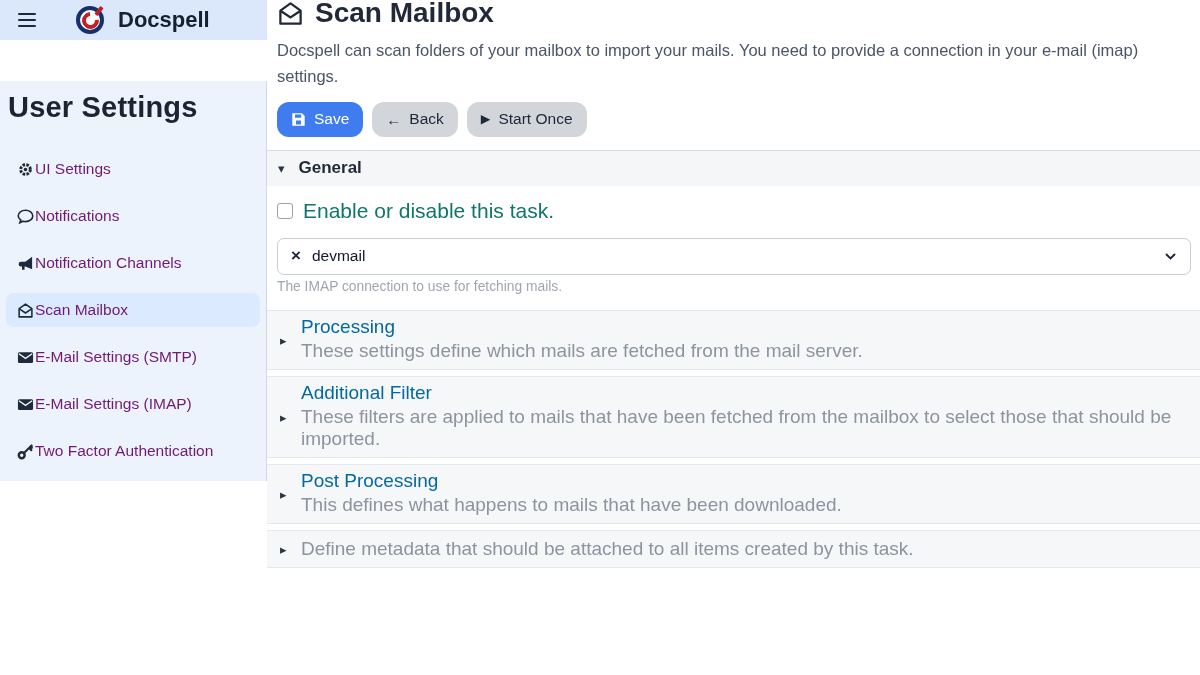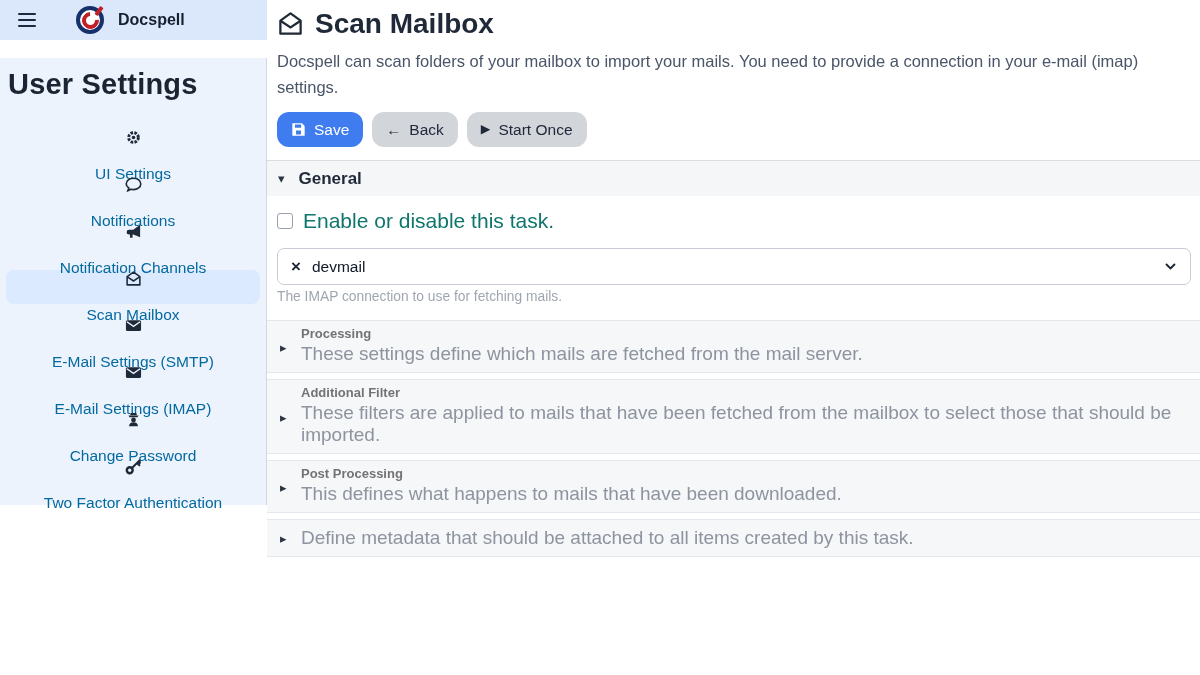--- a/index.html
+++ b/index.html
@@ -11,34 +11,34 @@
     padding:0 14px; gap:10px; }
   .hamburger { width:26px; height:26px; display:flex; flex-direction:column;
     justify-content:center; gap:3.5px; cursor:pointer; padding:0 4px; }
   .hamburger span { display:block; height:2.4px; background:#1e2a3a; border-radius:1px; }
   .logo { width:28px; height:28px; border:4px solid #16306b; border-radius:50%;
     background:#fff; position:relative; margin-left:26px; }
   .logo::before { content:""; position:absolute; inset:1.5px; border:4.5px solid #c22026;
     border-top-color:transparent; border-radius:50%; transform:rotate(40deg); }
   .logo::after { content:""; position:absolute; width:4px; height:10px; background:#c22026;
     right:-1px; top:-4px; transform:rotate(38deg); border-radius:1px; }
-  .appname { font-weight:700; font-size:16px; color:#16212f; margin-left:4px; }
+  .appname { font-weight:700; font-size:22px; color:#16212f; margin-left:4px; }
   .topbar .spacer { flex:1; }
   .topbar-icon { color:#1e2a3a; display:flex; align-items:center; cursor:pointer; }
   .topbar-icon + .topbar-icon { margin-left:24px; }
 
   
   .body { display:flex; height:482px;align-items:center; }
   .sidebar { width:267px; background:#edf3fc; border-right:1px solid #d3d8e0;
     padding:6px 6px 0 6px; }
   .sidebar h1 { font-size:29px; font-weight:800; color:#1b2433; padding:4px 0 2px 2px;
     letter-spacing:.2px; }
   .nav { margin-top:26px; }
-  .nav-item { display:flex; align-items:center; gap:19px; height:34px; padding:0 10px;
-    margin-bottom:13px; border-radius:8px; font-size:15.5px; color:#0369a1; cursor:pointer;flex-direction:column; }
+  .nav-item { display:flex; align-items:center; gap:0; height:34px; padding:0 10px;
+    margin-bottom:13px; border-radius:8px; font-size:15.5px; color:#701a75; cursor:pointer; }
   .nav-item.active { background:#dbeafe; }
   .nav-ico { width:19px; display:flex; justify-content:center; color:#1e2a3a; flex:none; }
 
   .main { flex:1; background:#fff; overflow:hidden; }
   .pad { padding-left:10px; padding-right:9px; }
 
   
   .title-row { display:flex; align-items:center; gap:11px; padding-top:9px; }
   .title-row h2 { font-size:28px; font-weight:800; color:#1f2937; }
   .title-ico { color:#1f2937; display:flex; }
@@ -76,21 +76,21 @@
   .text-input { margin-top:6px; width:100%; height:37px; border:1px solid #c8cdd5;
     border-radius:7px; padding:0 12px; font-size:15.5px; font-family:inherit; color:#111827; }
   .helper { margin-top:4px; font-size:13.8px; color:#a0a6b0; }
 
   
   .collapsed-list { margin-top:16px; }
   .c-sec { position:relative; background:#f6f7f9; border-top:1px solid #e4e7eb;
     border-bottom:1px solid #e4e7eb; padding:5px 10px 7px 34px; margin-bottom:6px; cursor:pointer; }
   .c-sec .caret { position:absolute; left:13px; top:50%; transform:translateY(-50%);
     font-size:13px; color:#2b3442; }
-  .c-sec .ctitle { font-size:13px; font-weight:700; color:#737373; }
+  .c-sec .ctitle { font-size:19px; font-weight:400; color:#0369a1; }
   .c-sec .cdesc { font-size:19px; color:#8d949f; margin-top:2px; }
 
   svg { display:block; }
 </style>
 </head>
 <body>
 
 <header class="topbar">
   <div class="hamburger">
       <span></span>
@@ -173,31 +173,20 @@
       <div class="nav-item">
         <span class="nav-ico">
           <svg width="17" height="17" viewBox="0 0 18 18">
               <rect x="1" y="3.4" width="16" height="11.4" rx="1.6" fill="currentColor"></rect>
               <path d="M2 5l7 5 7-5" fill="none" stroke="#edf3fc" stroke-width="1.5"></path>
             </svg>
         </span>
         <span>E-Mail Settings (IMAP)</span>
       </div>
 
-      <div class="nav-item">
-        <span class="nav-ico">
-          <svg width="17" height="17" viewBox="0 0 18 18">
-              <path d="M6 2.2h6l.6 2.2H5.4L6 2.2z" fill="currentColor"></path>
-              <path d="M3.6 4.8h10.8l-1.2 1.8H4.8L3.6 4.8z" fill="currentColor"></path>
-              <circle cx="9" cy="9.5" r="2.5" fill="currentColor"></circle>
-              <path d="M4.2 16.2c0-2.8 2.1-4.4 4.8-4.4s4.8 1.6 4.8 4.4z" fill="currentColor"></path>
-            </svg>
-        </span>
-        <span>Change Password</span>
-      </div>
 
       <div class="nav-item">
         <span class="nav-ico">
           <svg width="17" height="17" viewBox="0 0 18 18">
               <circle cx="5" cy="13" r="3.1" fill="none" stroke="currentColor" stroke-width="2.6"></circle>
               <path d="M7.4 10.6 15.4 2.6M12.8 5.2l2.4 2.4M15.4 2.6l.3 2.6" fill="none" stroke="currentColor" stroke-width="2.2" stroke-linecap="round"></path>
             </svg>
         </span>
         <span>Two Factor Authentication</span>
       </div>

